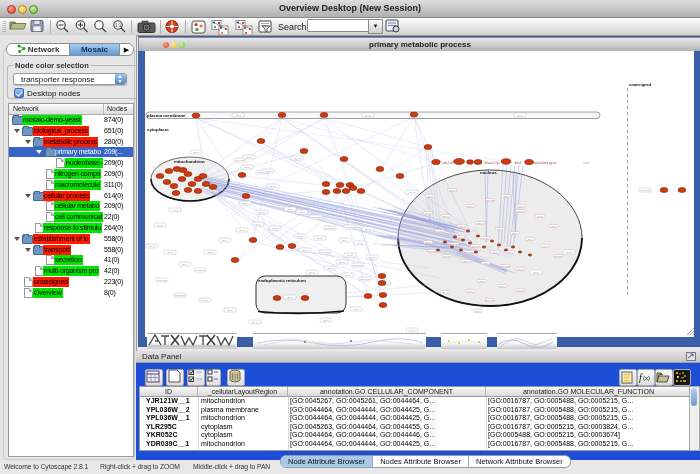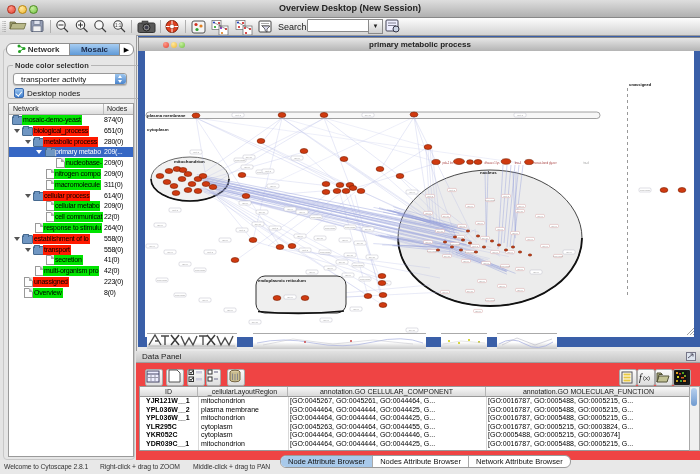--- a/index.html
+++ b/index.html
@@ -87,21 +87,21 @@
   #frametitle{position:absolute;left:0;top:1px;width:562px;height:13px;
     background:linear-gradient(#e6e6e6,#b4b4b4);border:1px solid #8a8a8a;border-bottom:1px solid #777;}
   #frametitle span{position:absolute;left:0;top:2px;width:100%;text-align:center;
     font-size:8px;font-weight:bold;color:#222;}
   .ftl{position:absolute;top:4px;width:6px;height:6px;border-radius:50%;}
   #framebody{position:absolute;left:0;top:15px;width:562px;height:296px;background:#3a5fa8;}
   #canvas{position:absolute;left:7px;top:0px;width:549px;height:286px;background:#fff;}
   
   .frag{position:absolute;top:297px;height:15px;background:linear-gradient(#fff 55%,#e0e0e0 80%,#c8c8c8);border-top:1px solid #aaa;overflow:hidden;}
   
-  #dpanel{left:136px;top:351px;width:564px;height:109px;background:#ef4444;}
+  #dpanel{left:136px;top:351px;width:564px;height:109px;background:#1d4ed8;}
   #dpanelhdr{position:absolute;left:0;top:0;width:564px;height:11px;
     background:linear-gradient(#e2e2e2,#c6c6c6);border-bottom:1px solid #9f9f9f;}
   #dpanelhdr span{position:absolute;left:6px;top:1px;font-size:8px;color:#222;}
   #dtoolbar{position:absolute;left:0;top:14px;width:564px;height:23px;}
   .dbtn{position:absolute;top:4px;width:16px;height:15px;background:linear-gradient(#fafafa,#dedede);
     border:1px solid #aaa;border-radius:2px;}
   
   #dtable{position:absolute;left:3px;top:35px;width:550px;height:63px;background:#fff;
     border:1px solid #999;font-size:7px;}
   .dhdr{position:absolute;top:0;height:9px;background:linear-gradient(#f8f8f8,#dadada);
@@ -242,21 +242,21 @@
           <circle cx="2.5" cy="7.5" r="1.5" fill="#20a020"></circle>
           <line x1="2" y1="2" x2="7" y2="4.5" stroke="#20a020"></line>
           <line x1="7" y1="4.5" x2="2.5" y2="7.5" stroke="#20a020"></line>
         </svg> Network</div>
     <div id="tabmosaic">Mosaic</div>
     <div id="tabarrow">▶</div>
   </div>
   <div class="abs" id="fset">
     <div id="fsetlbl">Node color selection</div>
     <div id="combo">
-        <span>transporter activity</span>
+        <span>transporter response</span>
         <div id="combobtn"></div>
       </div>
   </div>
   <div class="abs" id="chk"></div>
   <div class="abs" id="chklbl">Desktop nodes</div>
   <div class="abs" id="treebox">
     <div id="treehdr">
         <span class="c1">Network</span>
         <span class="vline"></span>
         <span class="c2">Nodes</span>

